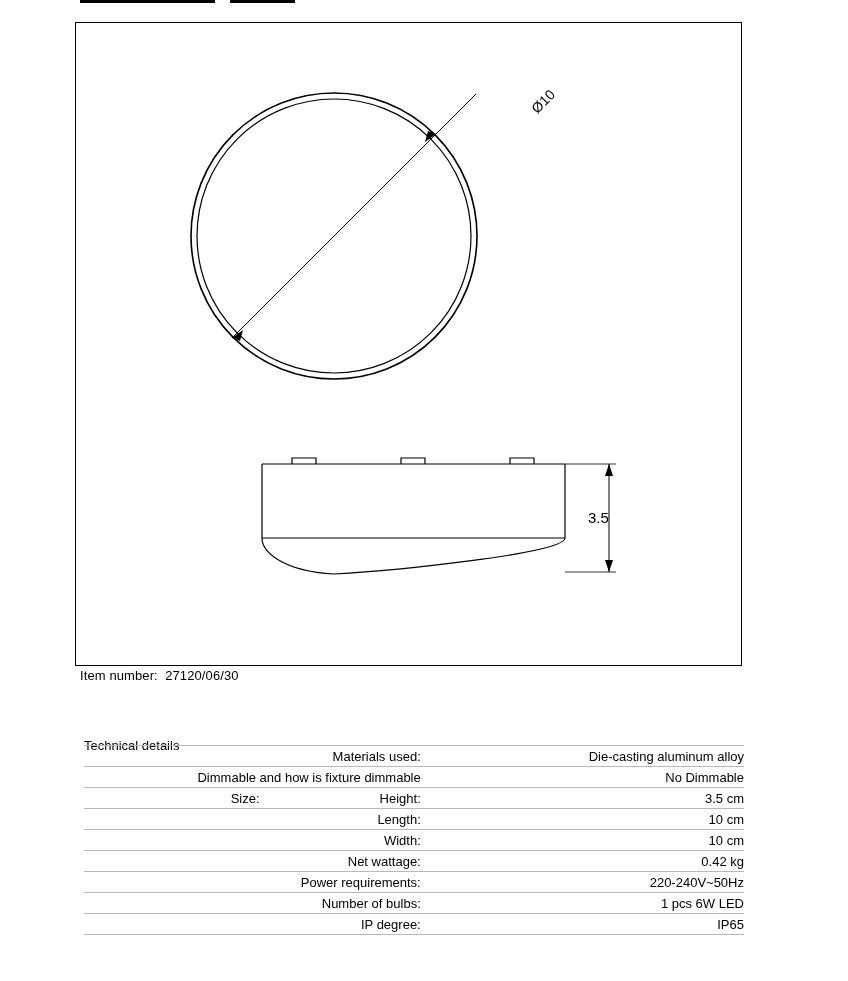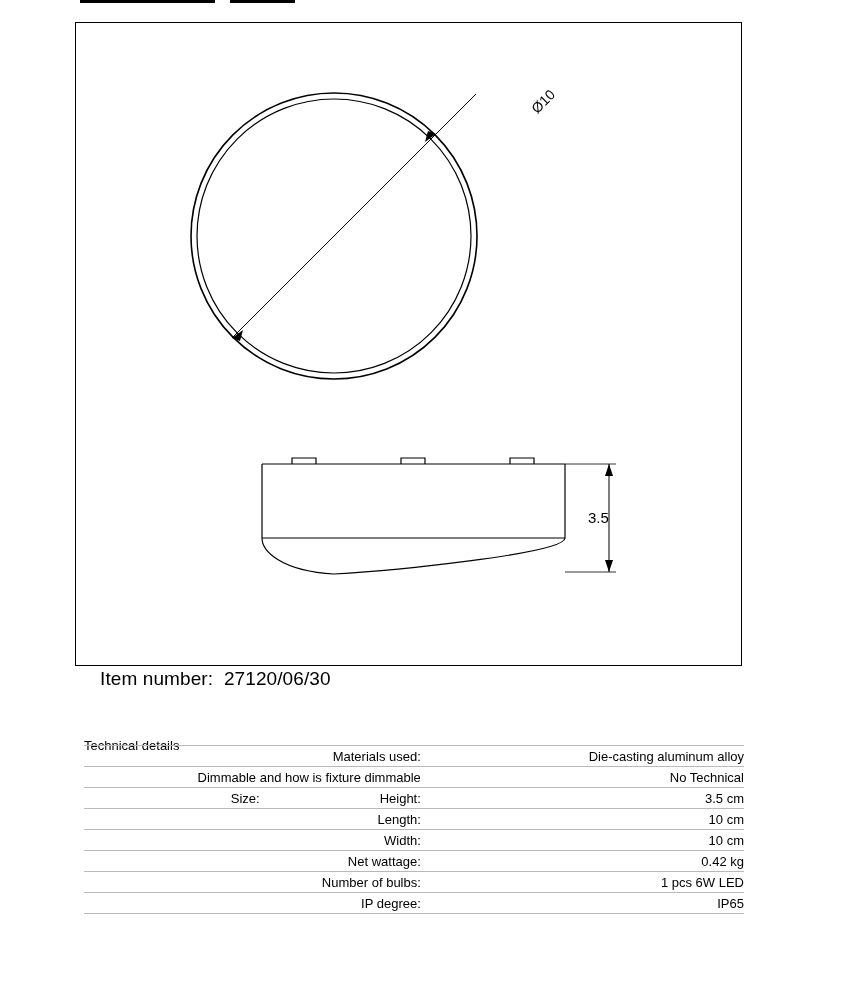--- a/index.html
+++ b/index.html
@@ -56,24 +56,23 @@
   .drawing-svg {
     position: absolute;
     left: 0;
     top: 0;
   }
 
   .item-number {
     position: absolute;
     left: 80px;
     top: 668px;
-    font-size: 19px;
+    font-size: 13px;
     letter-spacing: 0.1px;
     white-space: pre;
-    margin-left: 20px;
   }
 
   
   .tech-title {
     position: absolute;
     left: 84px;
     top: 738px;
     font-size: 13px;
   }
 
@@ -173,39 +172,43 @@
 <div class="top-rule"></div>
 
 <table class="tech-table">
   <tbody>
       <tr>
         <td>Materials used:</td>
         <td>Die-casting aluminum alloy</td>
       </tr>
       <tr>
         <td>Dimmable and how is fixture dimmable</td>
-        <td>No Technical</td>
+        <td>No Dimmable</td>
       </tr>
       <tr>
         <td><span>Size:</span><span class="lbl-indent" style="padding-left: 120px;">Height:</span></td>
         <td>3.5 cm</td>
       </tr>
       <tr>
         <td><span class="lbl-indent">Length:</span></td>
         <td><span class="val-indent">10  cm</span></td>
       </tr>
       <tr>
         <td><span class="lbl-indent">Width:</span></td>
         <td><span class="val-indent">10  cm</span></td>
       </tr>
       <tr>
         <td><span class="lbl-indent">Net wattage:</span></td>
         <td>0.42 kg</td>
       </tr>
       <tr>
+        <td>Power requirements:</td>
+        <td>220-240V~50Hz</td>
+      </tr>
+      <tr>
         <td>Number of bulbs:</td>
         <td>1 pcs 6W LED</td>
       </tr>
       <tr>
         <td>IP degree:</td>
         <td>IP65</td>
       </tr>
     </tbody>
 </table>
 

